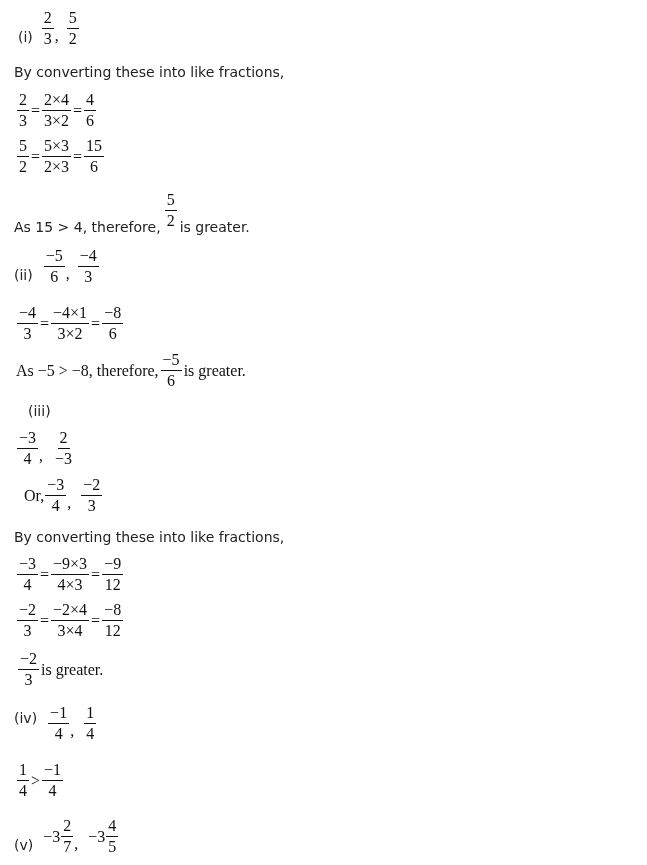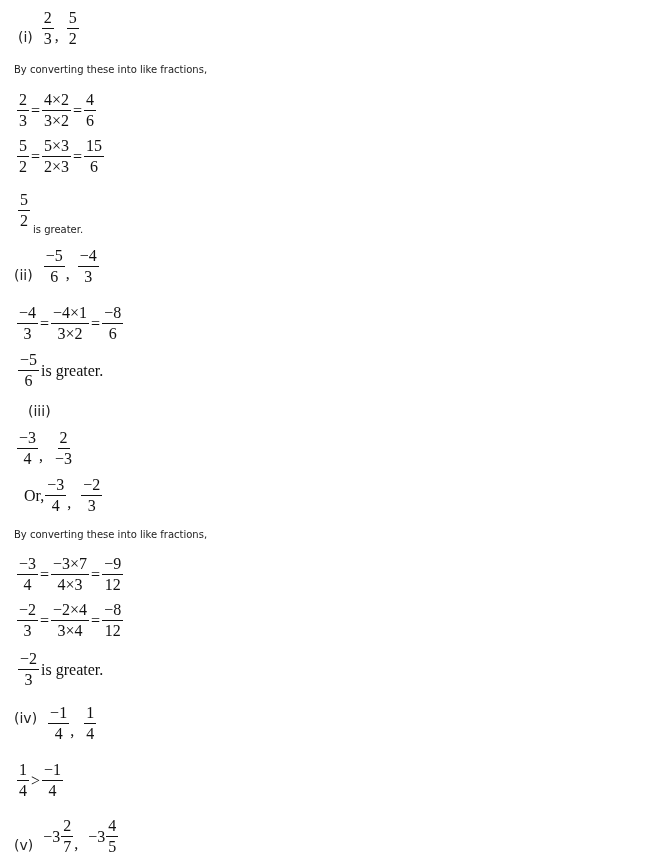--- a/index.html
+++ b/index.html
@@ -1,18 +1,18 @@
 <!DOCTYPE html>
 <html><head>
 <meta charset="utf-8">
 <style>
   html, body { margin:0; padding:0; background:#ffffff; }
   body { width:647px; height:865px; position:relative; overflow:hidden; color:#1a1a1a; }
   .abs { position:absolute; }
-  .sans { font-family:"DejaVu Sans", "Liberation Sans", sans-serif; font-size:10px; color:#222; }
+  .sans { font-family:"DejaVu Sans", "Liberation Sans", sans-serif; font-size:14px; color:#222; }
   .serif { font-family:"Liberation Serif", "DejaVu Serif", serif; font-size:16px; color:#111; }
   .frac { display:inline-flex; flex-direction:column; align-items:center; vertical-align:middle; line-height:1; margin:0 1px; }
   .frac .num { padding:0 2px 2px 2px; border-bottom:1px solid #111; }
   .frac .den { padding:2px 2px 0 2px; }
   .row { display:flex; align-items:center; white-space:nowrap; }
   .op { margin:0 1px; }
   .label { font-family:"DejaVu Sans", "Liberation Sans", sans-serif; font-size:14px; color:#222; }
   .comma { align-self:center; margin:0 2px 0 0; }
   .mixed { display:inline-flex; align-items:center; }
 </style>
@@ -34,21 +34,21 @@
 
 <div class="abs sans" style="left:14px; top:64px;">By converting these into like fractions,</div>
 
 <div class="abs row serif" style="left:16px; top:92px;">
   <span class="frac">
       <span class="num">2</span>
       <span class="den">3</span>
     </span>
   <span class="op">=</span>
   <span class="frac">
-      <span class="num">4×2</span>
+      <span class="num">2×4</span>
       <span class="den">3×2</span>
     </span>
   <span class="op">=</span>
   <span class="frac">
       <span class="num">4</span>
       <span class="den">6</span>
     </span>
 </div>
 
 <div class="abs row serif" style="left:16px; top:138px;">
@@ -62,20 +62,21 @@
       <span class="den">2×3</span>
     </span>
   <span class="op">=</span>
   <span class="frac">
       <span class="num">15</span>
       <span class="den">6</span>
     </span>
 </div>
 
 <div class="abs row" style="left:14px; top:192px;">
+  <span class="sans" style="align-self:flex-end; margin-bottom:2px;">As 15 &gt; 4, therefore,</span>
   <span class="frac serif" style="margin-left:4px; margin-bottom:8px;">
       <span class="num">5</span>
       <span class="den">2</span>
     </span>
   <span class="sans" style="align-self:flex-end; margin-bottom:2px; margin-left:2px;">is greater.</span>
 </div>
 
 <div class="abs row" style="left:14px; top:248px;">
   <span class="label" style="align-self:flex-end; margin-bottom:2px; margin-right:10px;">(ii)</span>
   <span class="frac serif">
@@ -100,20 +101,21 @@
       <span class="den">3×2</span>
     </span>
   <span class="op">=</span>
   <span class="frac">
       <span class="num">−8</span>
       <span class="den">6</span>
     </span>
 </div>
 
 <div class="abs row serif" style="left:16px; top:352px;">
+  <span>As −5 &gt; −8, therefore,</span>
   <span class="frac" style="margin-left:2px;">
       <span class="num">−5</span>
       <span class="den">6</span>
     </span>
   <span style="margin-left:1px;">is greater.</span>
 </div>
 
 <div class="abs label" style="left:28px; top:403px;">(iii)</div>
 
 <div class="abs row serif" style="left:16px; top:430px;">
@@ -143,21 +145,21 @@
 
 <div class="abs sans" style="left:14px; top:529px;">By converting these into like fractions,</div>
 
 <div class="abs row serif" style="left:16px; top:556px;">
   <span class="frac">
       <span class="num">−3</span>
       <span class="den">4</span>
     </span>
   <span class="op">=</span>
   <span class="frac">
-      <span class="num">−3×7</span>
+      <span class="num">−9×3</span>
       <span class="den">4×3</span>
     </span>
   <span class="op">=</span>
   <span class="frac">
       <span class="num">−9</span>
       <span class="den">12</span>
     </span>
 </div>
 
 <div class="abs row serif" style="left:16px; top:602px;">

